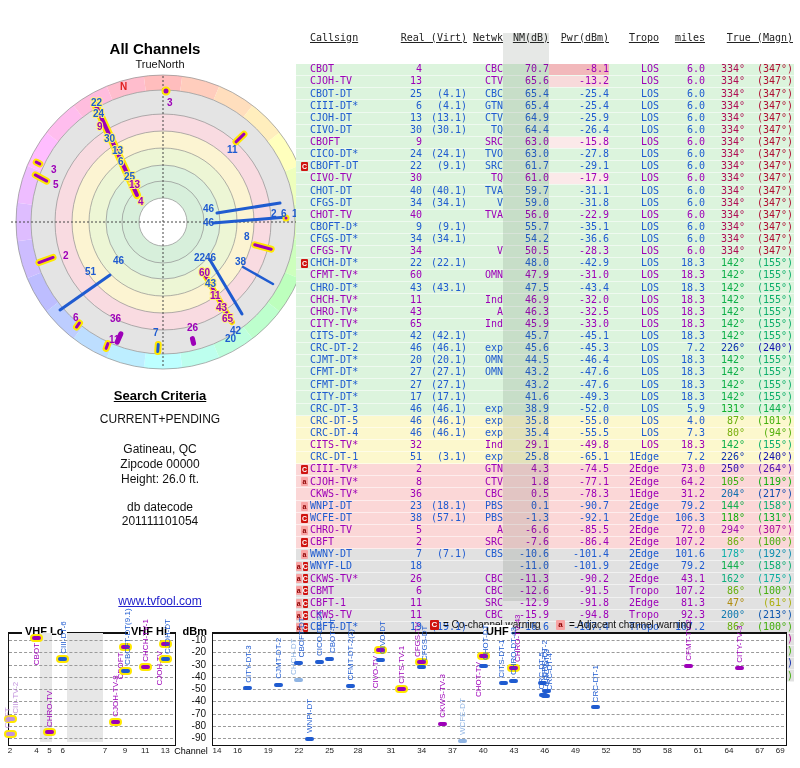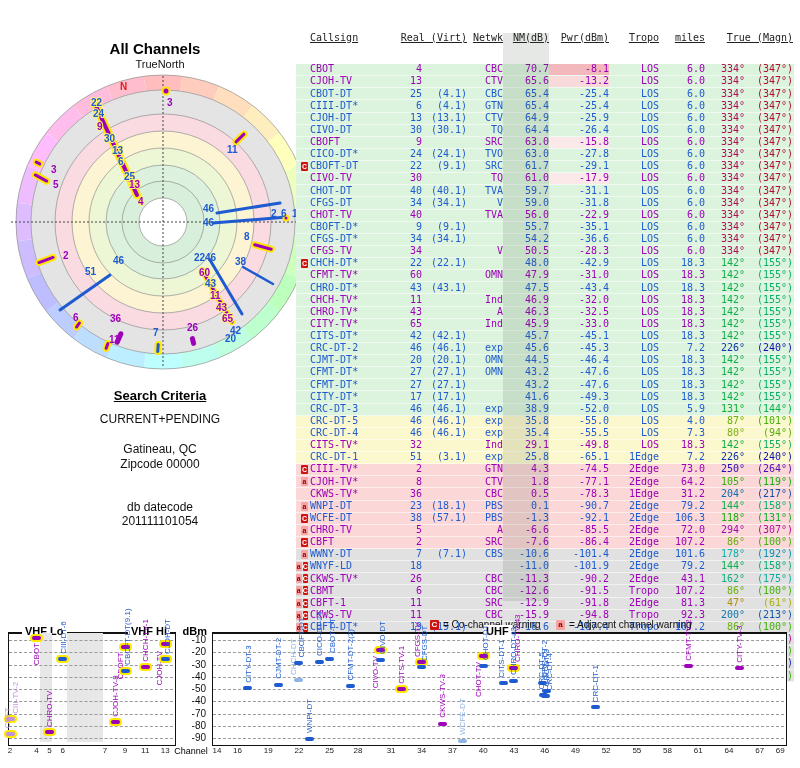--- a/index.html
+++ b/index.html
@@ -156,22 +156,24 @@
       <text x="198" y="156" fill="#1f5bd0" font-size="10" font-weight="bold" font-family="&quot;Liberation Sans&quot;,sans-serif">46</text>
       <text x="266" y="147" fill="#1f5bd0" font-size="10" font-weight="bold" font-family="&quot;Liberation Sans&quot;,sans-serif">2</text>
       <text x="276" y="147" fill="#1f5bd0" font-size="10" font-weight="bold" font-family="&quot;Liberation Sans&quot;,sans-serif">6</text>
       <text x="287" y="147" fill="#1f5bd0" font-size="10" font-weight="bold" font-family="&quot;Liberation Sans&quot;,sans-serif">19</text>
     </svg>
 
   <div class="abs sc-h" style="left:80px;top:388px;width:160px;">Search Criteria</div>
   <div class="abs sc-l" style="left:55px;top:412px;width:210px;">CURRENT+PENDING</div>
   <div class="abs sc-l" style="left:55px;top:442px;width:210px;">Gatineau, QC</div>
   <div class="abs sc-l" style="left:55px;top:457px;width:210px;">Zipcode 00000</div>
+  <div class="abs sc-l" style="left:55px;top:472px;width:210px;">Height: 26.0 ft.</div>
   <div class="abs sc-l" style="left:55px;top:500px;width:210px;">db datecode</div>
   <div class="abs sc-l" style="left:55px;top:514px;width:210px;">201111101054</div>
+  <div class="abs link" style="left:55px;top:594px;width:210px;">www.tvfool.com</div>
 
   <div id="tbl">
     <div class="hrow">
       <span class="cf"></span>
       <span class="c1 u">Callsign</span>
       <span style="width:75px;text-align:right;" class="u">Real (Virt)</span>
       <span class="c4 u">Netwk</span>
       <span class="c5 u">NM(dB)</span>
       <span class="c6 u">Pwr(dBm)</span>
       <span class="c7 u">Tropo</span>

